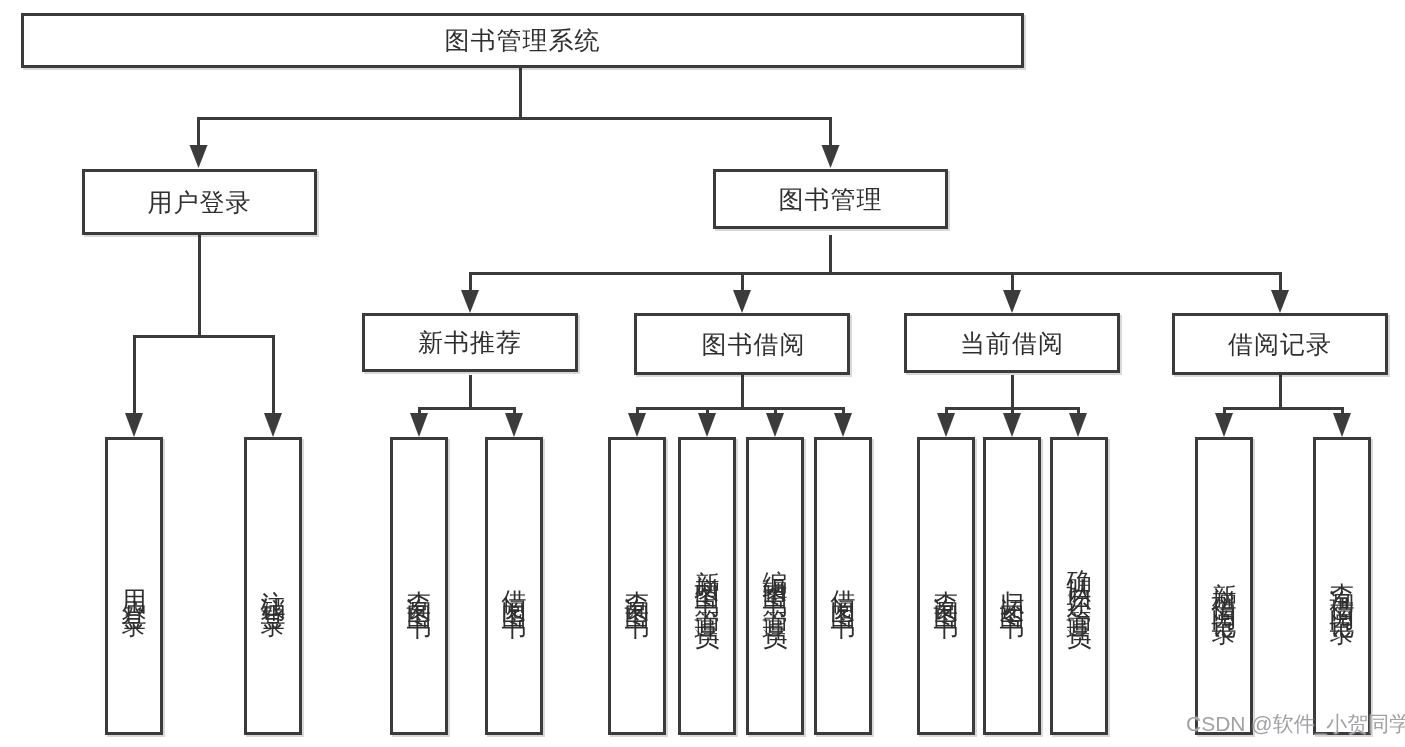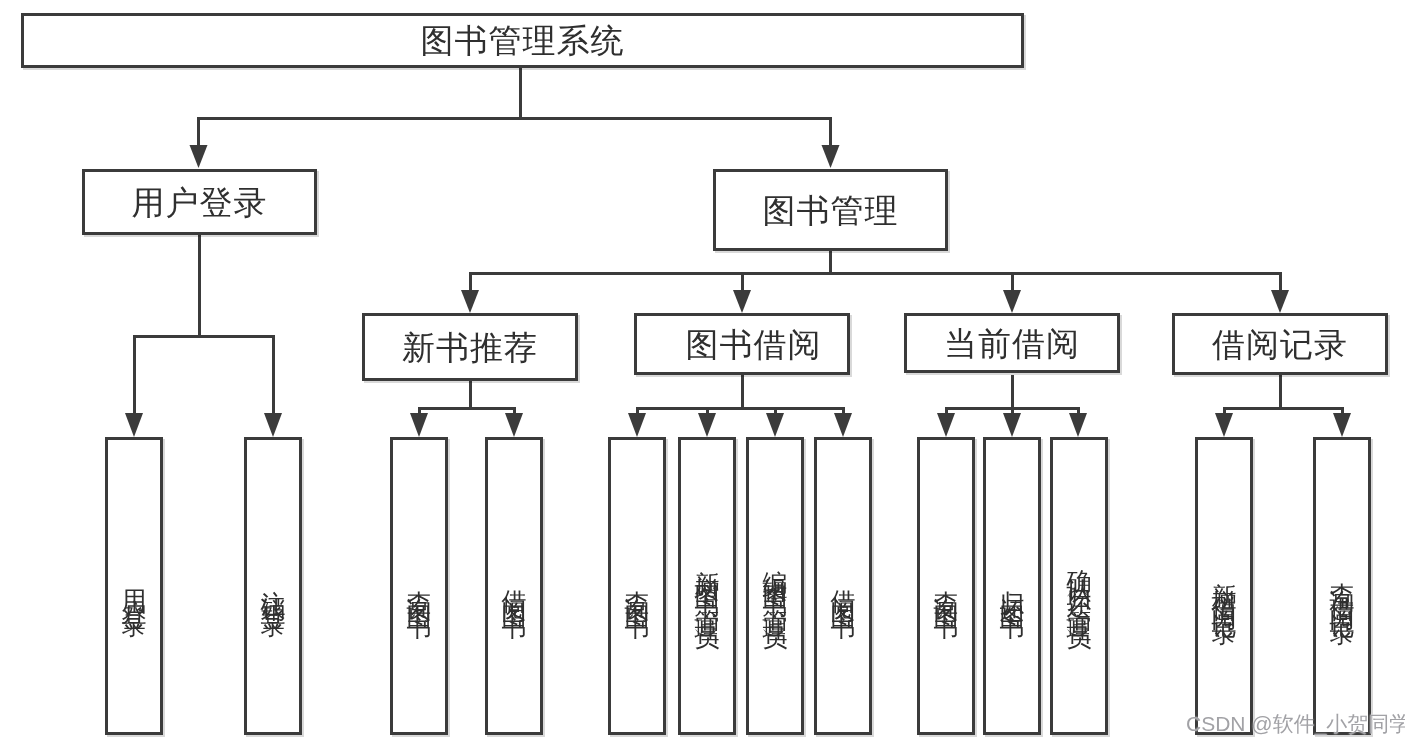--- a/index.html
+++ b/index.html
@@ -28,21 +28,21 @@
     box-sizing: border-box;
     background: #fff;
     border: 3px solid var(--line);
     display: flex;
     align-items: center;
     justify-content: center;
     z-index: 1;
     box-shadow: 2px 2px 0 rgba(0,0,0,0.15);
   }
   .node .hlabel {
-    font-size: 33px;
+    font-size: 25px;
     line-height: 1;
     letter-spacing: 1px;
     white-space: nowrap;
   }
   .vnode {
     top: 437px;
     height: 298px;
     width: 58px;
   }
   .vnode .vlabel {
@@ -143,25 +143,25 @@
     </g>
   </svg>
 
   <div class="node" style="left:21px; top:13px; width:1003px; height:55px;">
     <span class="hlabel">图书管理系统</span>
   </div>
 
   <div class="node" style="left:82px; top:169px; width:235px; height:66px;">
     <span class="hlabel">用户登录</span>
   </div>
-  <div class="node" style="left:713px; top:169px; width:235px; height:82px;">
+  <div class="node" style="left:713px; top:169px; width:235px; height:60px;">
     <span class="hlabel">图书管理</span>
   </div>
 
-  <div class="node" style="left:362px; top:313px; width:216px; height:68px;">
+  <div class="node" style="left:362px; top:313px; width:216px; height:59px;">
     <span class="hlabel">新书推荐</span>
   </div>
   <div class="node" style="left:634px; top:313px; width:216px; height:62px;padding-left:23px;">
     <span class="hlabel">图书借阅</span>
   </div>
   <div class="node" style="left:904px; top:313px; width:216px; height:60px;">
     <span class="hlabel">当前借阅</span>
   </div>
   <div class="node" style="left:1172px; top:313px; width:216px; height:62px;">
     <span class="hlabel">借阅记录</span>

